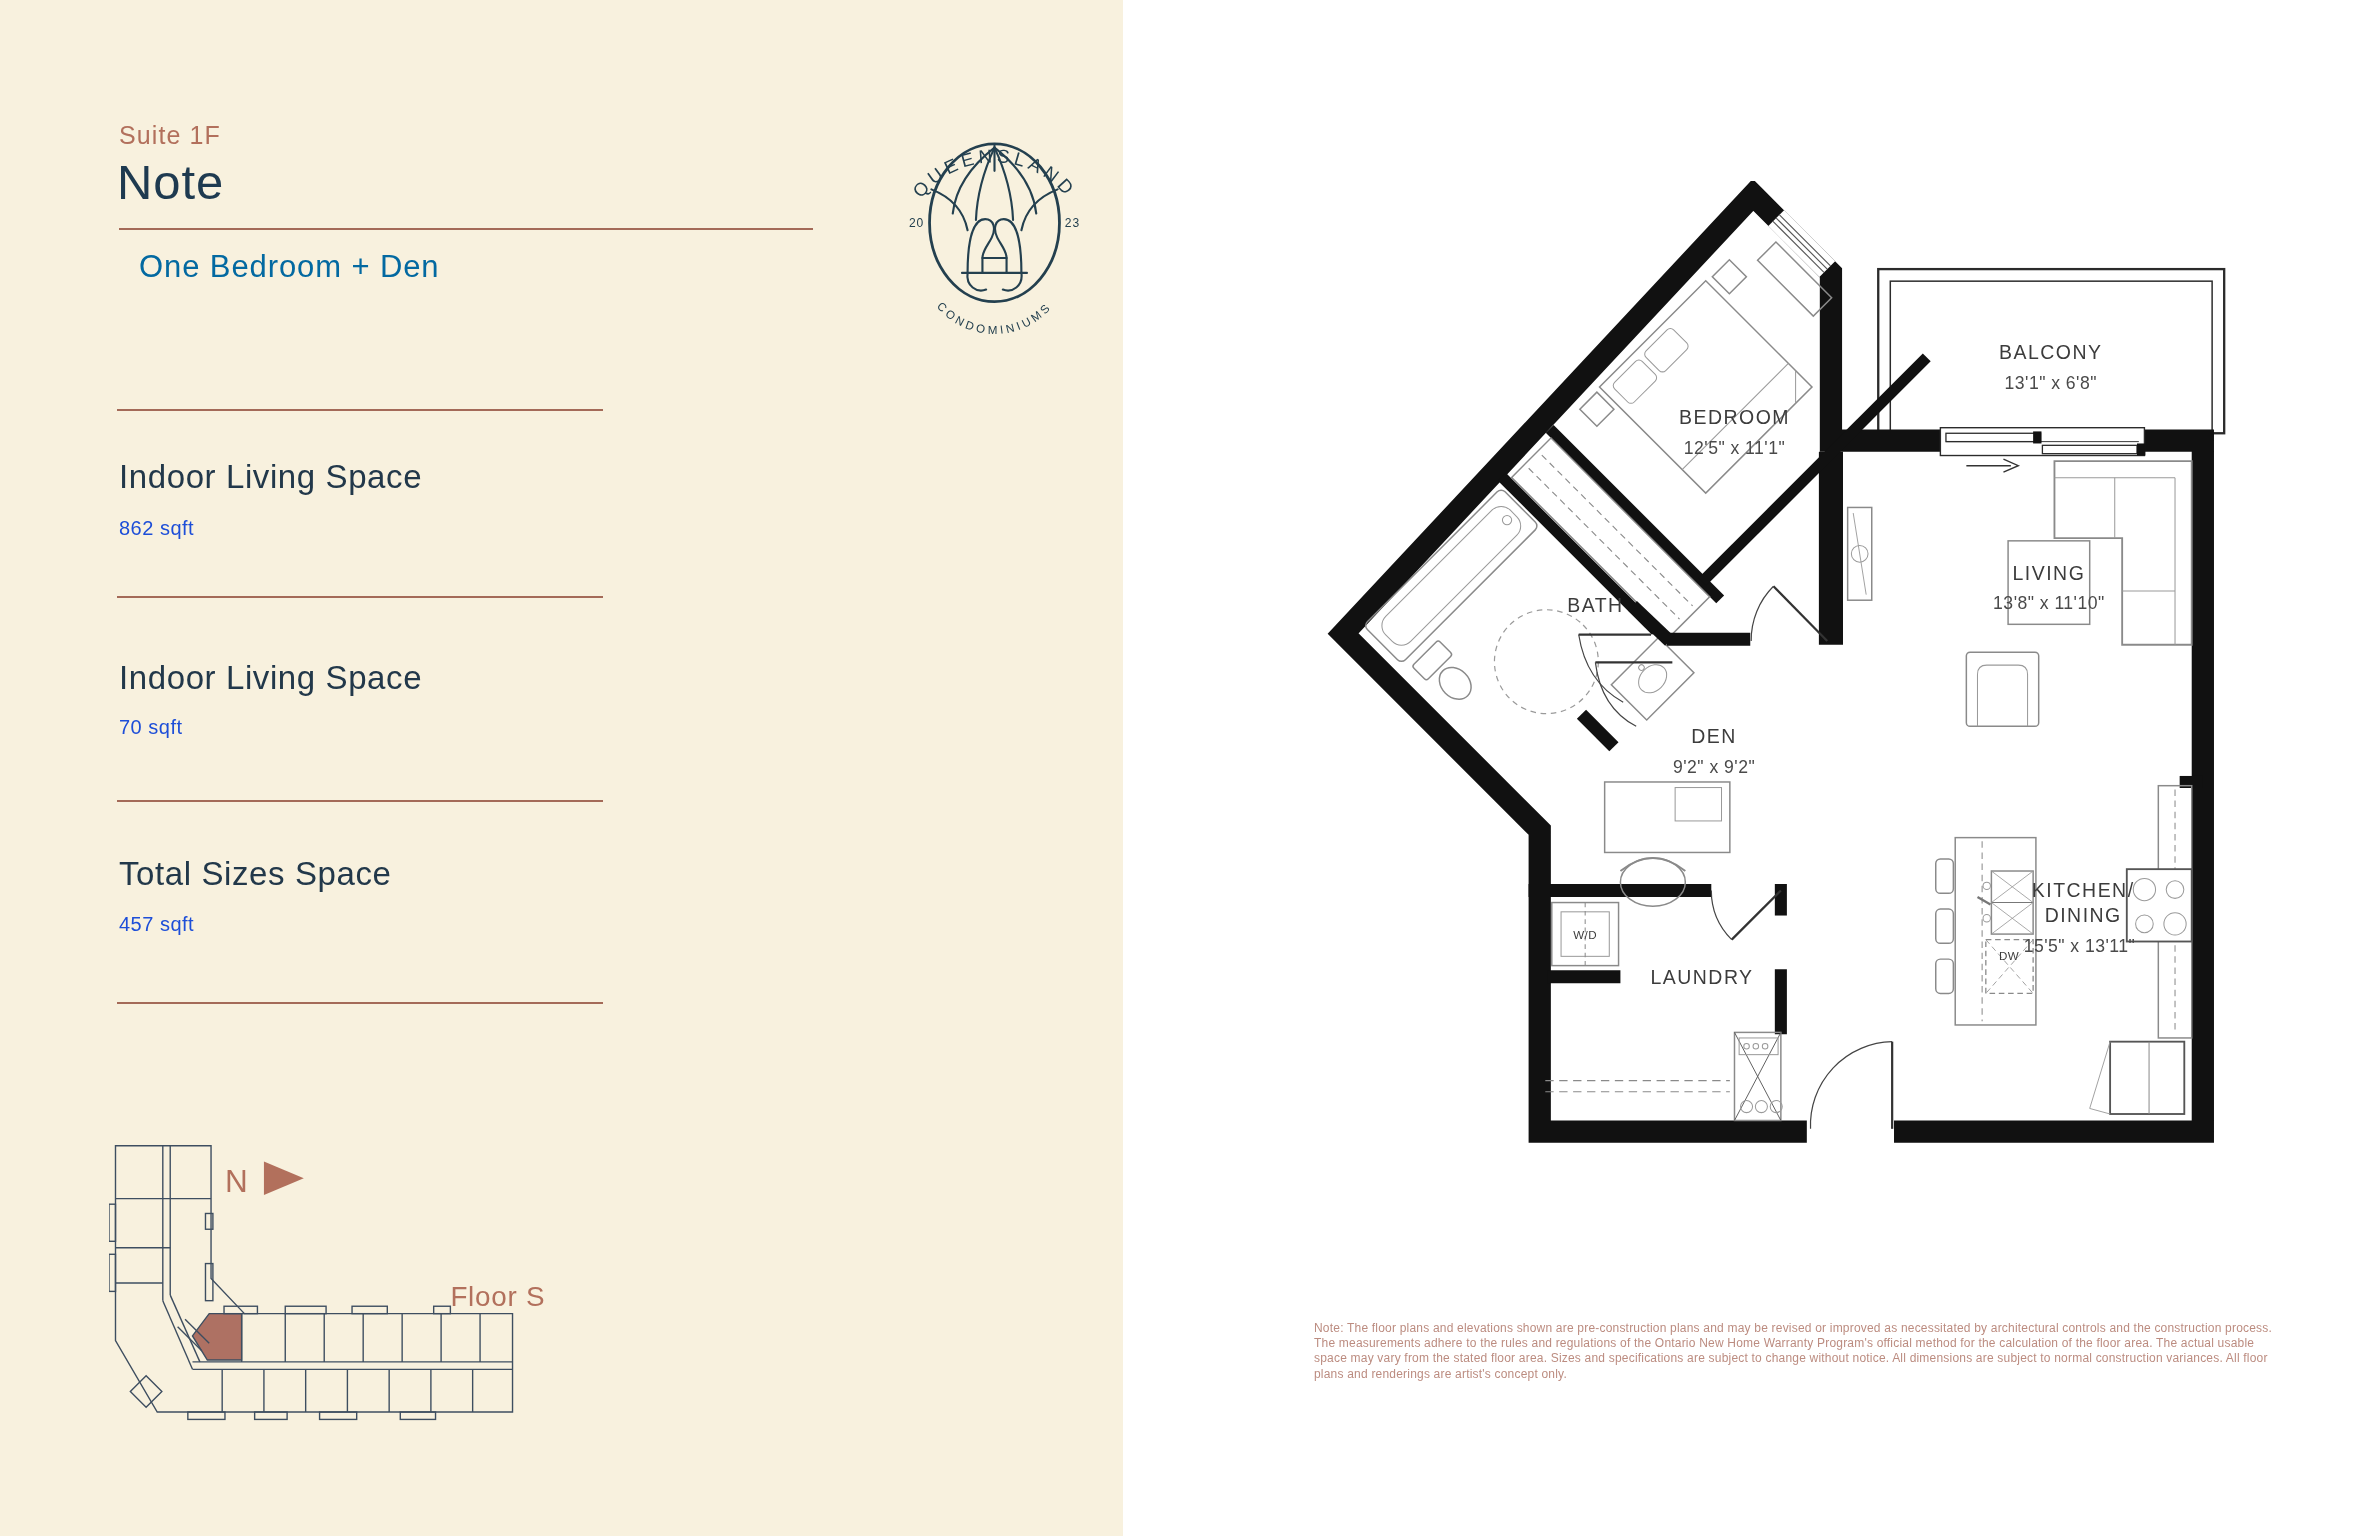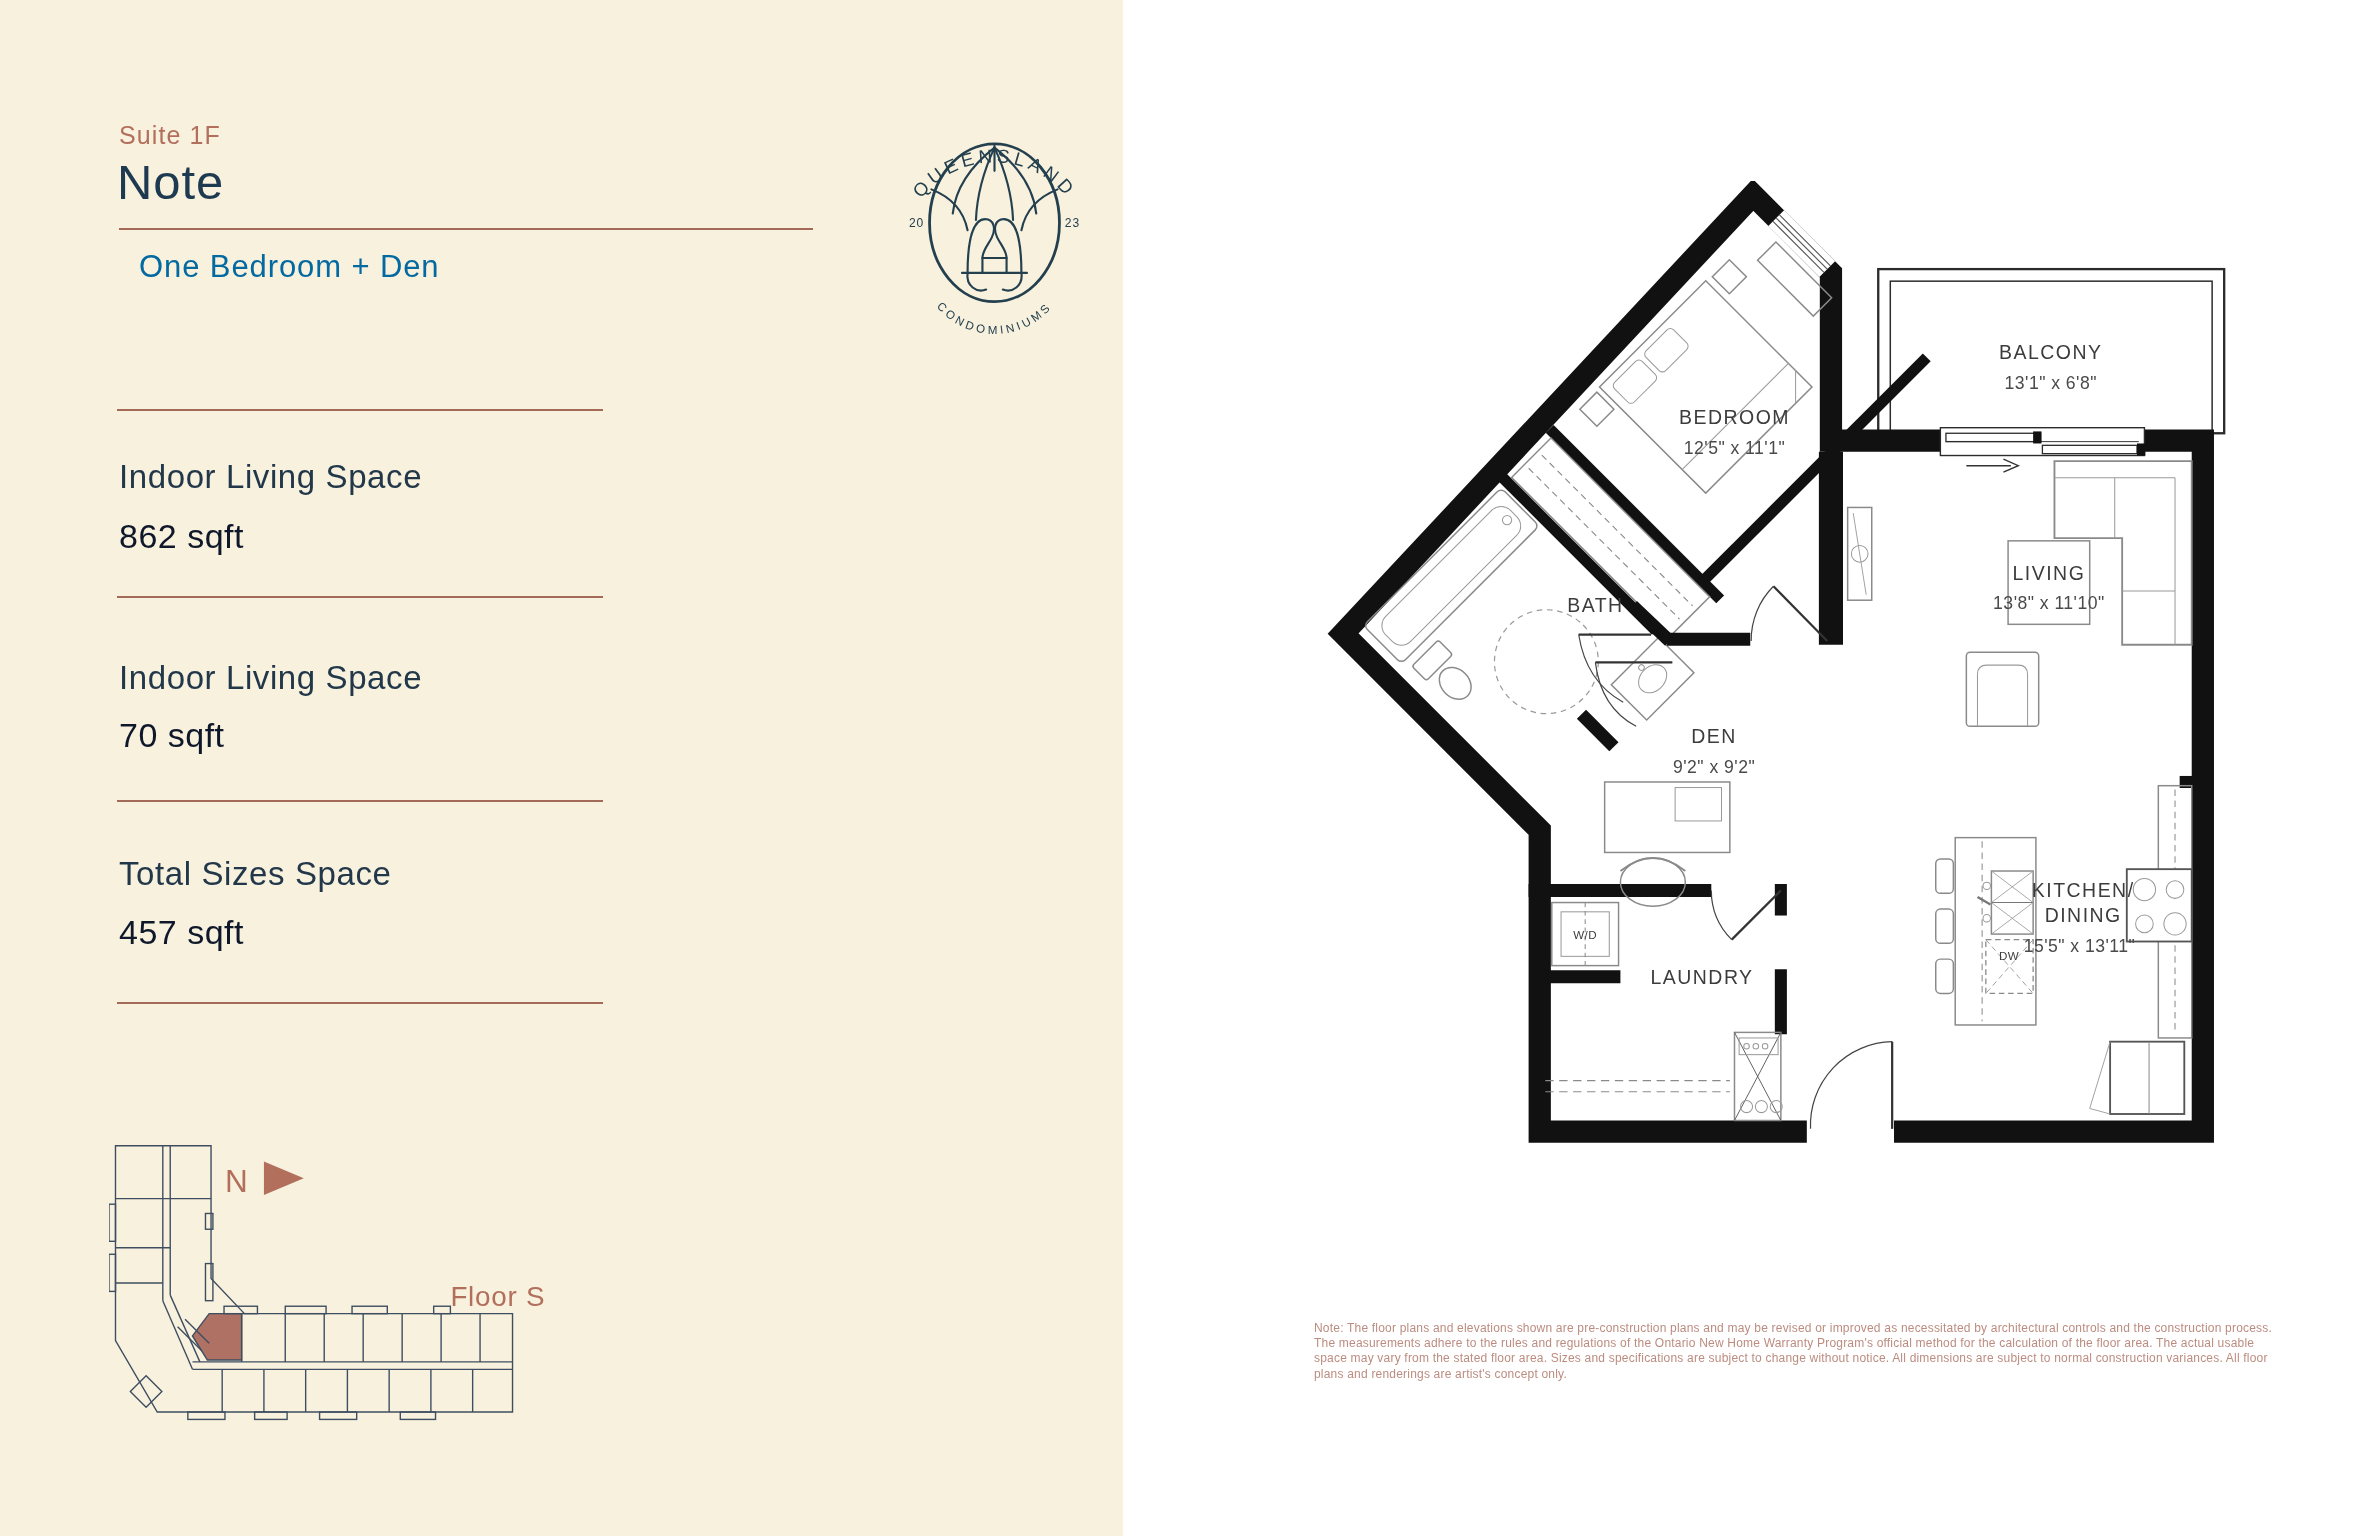--- a/index.html
+++ b/index.html
@@ -8,21 +8,21 @@
   .panel-left{position:absolute;left:0;top:0;width:1123px;height:1536px;background:#F8F1DE;}
   .panel-right{position:absolute;left:1187px;top:0;width:1187px;height:1536px;background:#ffffff;}
 
   .suite-label{position:absolute;left:119px;top:121px;font-size:25px;letter-spacing:1.1px;color:#B2705C;}
   .suite-name{position:absolute;left:117px;top:154px;font-size:49px;letter-spacing:0.9px;color:#1E3A50;}
   .rule-name{position:absolute;left:119px;top:228px;width:694px;height:1.9px;background:#A46A58;}
   .suite-type{position:absolute;left:119px;top:249px;font-size:31px;letter-spacing:0.9px;color:#0369a1;margin-left:20px;}
 
   .divider{position:absolute;left:117px;width:486px;height:1.9px;background:#A46A58;}
   .stat-label{position:absolute;left:119px;font-size:33px;letter-spacing:0.6px;color:#22384A;text-align:right;}
-  .stat-value{position:absolute;left:119px;font-size:34px;letter-spacing:0.5px;color:#0f172a;}
+  .stat-value{position:absolute;left:119px;font-size:20px;letter-spacing:0.5px;color:#1d4ed8;}
 
   .logo{position:absolute;left:897px;top:104px;}
   .keyplan{position:absolute;left:109px;top:1141px;}
   .floorplan{position:absolute;left:1317px;top:181px;}
 
   .note{position:absolute;left:1314px;top:1321px;width:976px;font-size:12px;
         line-height:1.27;color:#BC8C80;letter-spacing:0.2px;}
 
   svg text{font-family:"Liberation Sans", sans-serif;}
   .room-name{font-size:21px;letter-spacing:1.6px;fill:#3c3c3c;}

